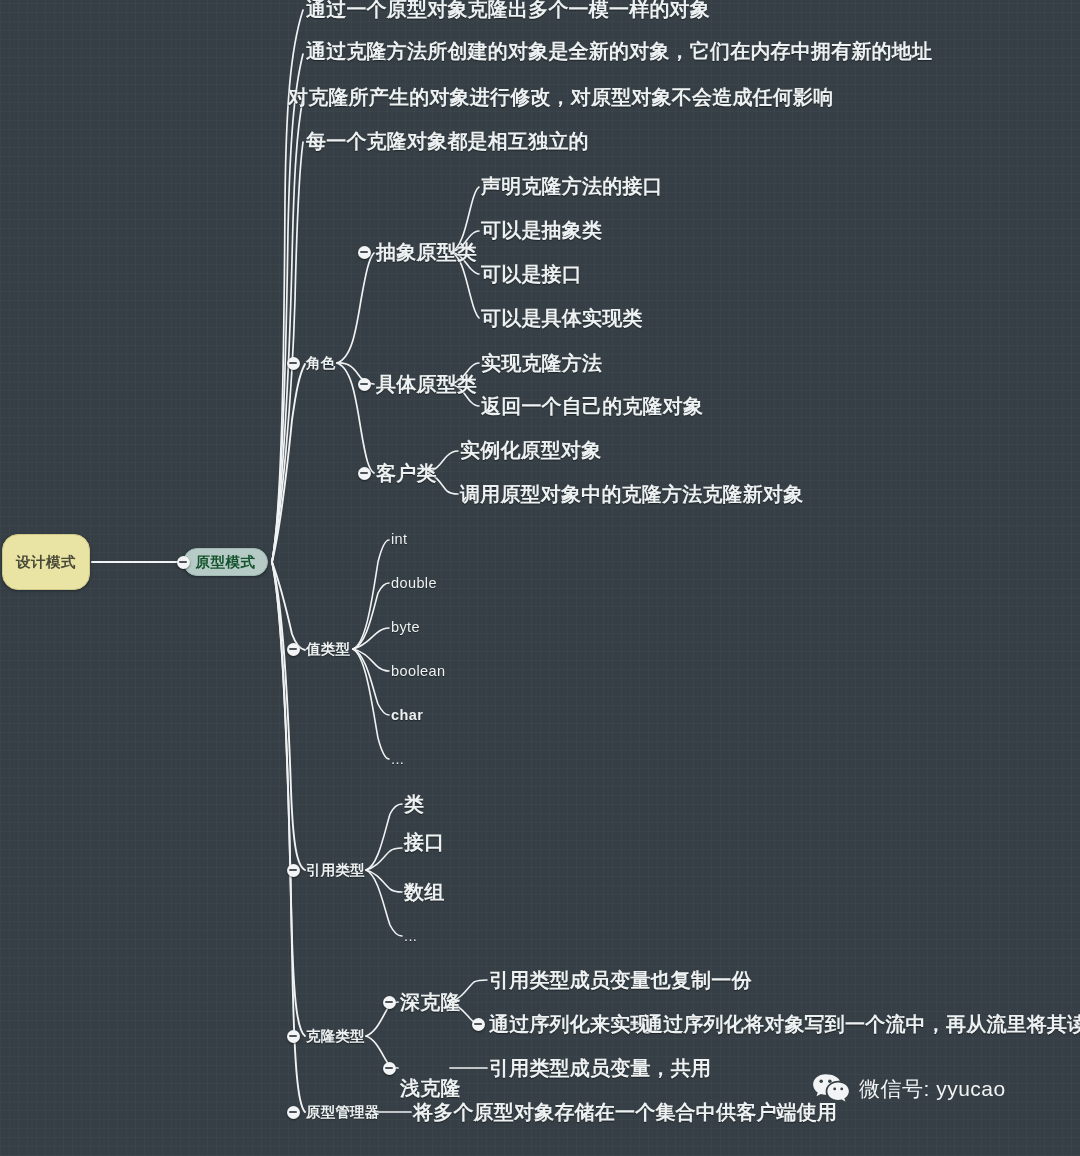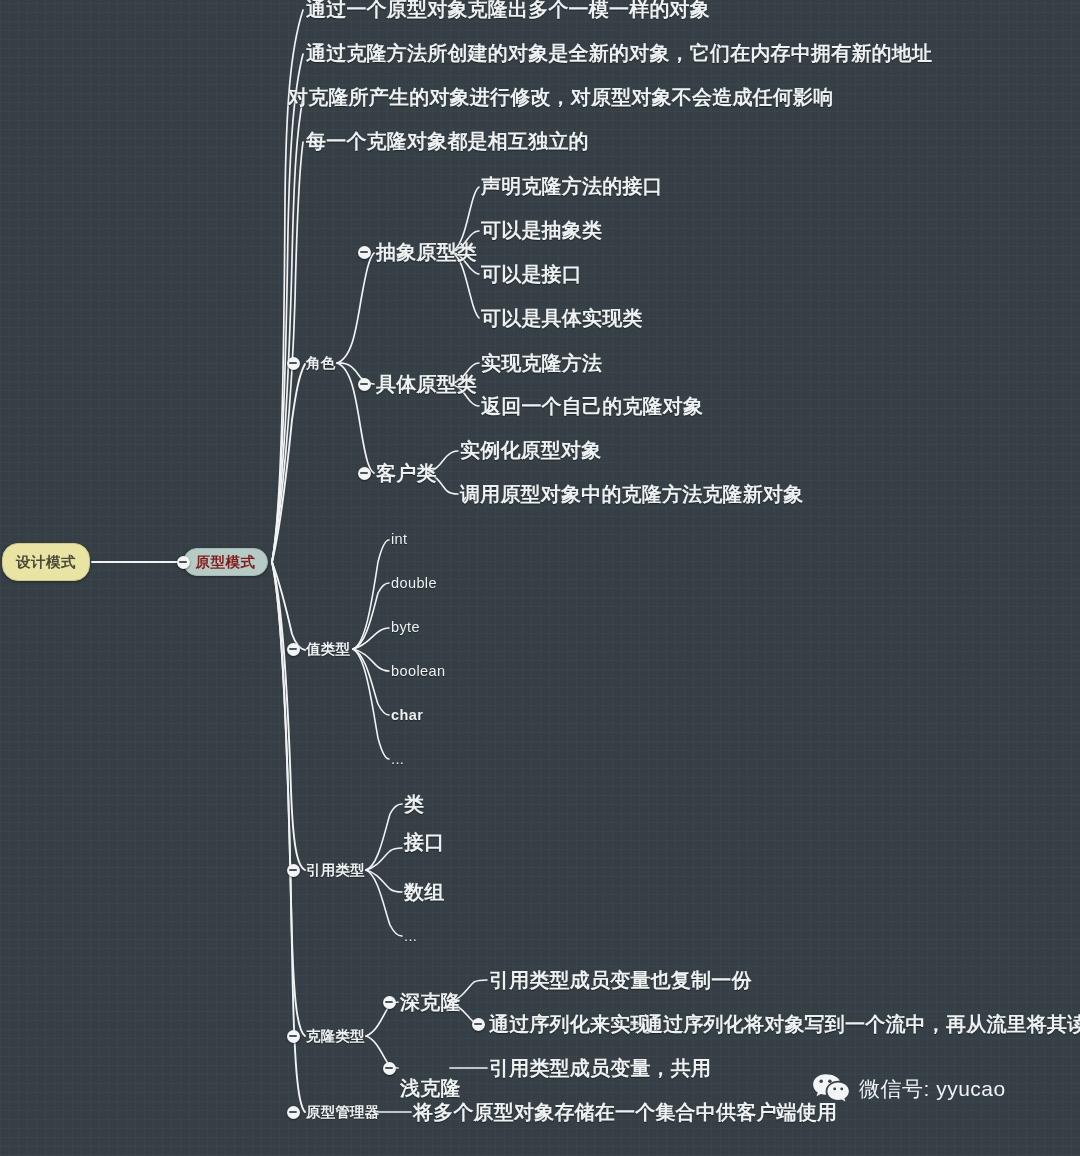--- a/index.html
+++ b/index.html
@@ -53,21 +53,21 @@
     letter-spacing: 0.5px;
   }
   .pill.root {
     background: #e9e4a4;
     color: #4a4a38;
     border: 1px solid #cfc98b;
     box-shadow: 0 1px 3px rgba(0,0,0,0.35);
   }
   .pill.sub {
     background: #b6cbc5;
-    color: #7f1d1d;
+    color: #14532d;
     border: 1px solid #9fb8b1;
     box-shadow: 0 1px 3px rgba(0,0,0,0.35);
   }
 
   .knob {
     position: absolute;
     width: 13px;
     height: 13px;
     margin-left: -6.5px;
     margin-top: -6.5px;
@@ -150,31 +150,31 @@
       <path d="M450,1002 C462,999 468,987 474,982 C478,980 483,980 487,980" stroke-width="1.6"></path>
       <path d="M450,1002 C462,1006 468,1018 474,1022 C478,1024 480,1024 483,1024" stroke-width="1.6"></path>
       <path d="M631,1024 L641,1024" stroke-width="1.7"></path>
 
       <path d="M450,1068 L487,1068" stroke-width="1.7"></path>
 
       <path d="M375,1112 L411,1112" stroke-width="1.7"></path>
     </g>
   </svg>
 
-  <div class="pill root" style="left:2px; top:562px; width:88px; height:38px;">
+  <div class="pill root" style="left:2px; top:562px; width:88px; height:56px;">
     <span>设计模式</span>
   </div>
 
   <div class="pill sub" style="left:183px; top:562px; width:85px; height:28px;">
     <span>原型模式</span>
   </div>
   <div class="knob" style="left:183px; top:562px;"></div>
 
   <div class="lbl cn" style="left:306px; top:9px;">通过一个原型对象克隆出多个一模一样的对象</div>
-  <div class="lbl cn" style="left:306px; top:53px;">通过克隆方法所创建的对象是全新的对象，它们在内存中拥有新的地址</div>
+  <div class="lbl cn" style="left:306px; top:53px;font-family:Liberation Mono, monospace;">通过克隆方法所创建的对象是全新的对象，它们在内存中拥有新的地址</div>
   <div class="lbl cn" style="left:288px; top:97px;">对克隆所产生的对象进行修改，对原型对象不会造成任何影响</div>
   <div class="lbl cn" style="left:306px; top:141px;">每一个克隆对象都是相互独立的</div>
 
   <div class="knob" style="left:293px; top:363px;"></div>
   <div class="lbl br" style="left:306px; top:363px;">角色</div>
 
   <div class="knob" style="left:293px; top:649px;"></div>
   <div class="lbl br" style="left:306px; top:649px;">值类型</div>
 
   <div class="knob" style="left:293px; top:870px;"></div>

